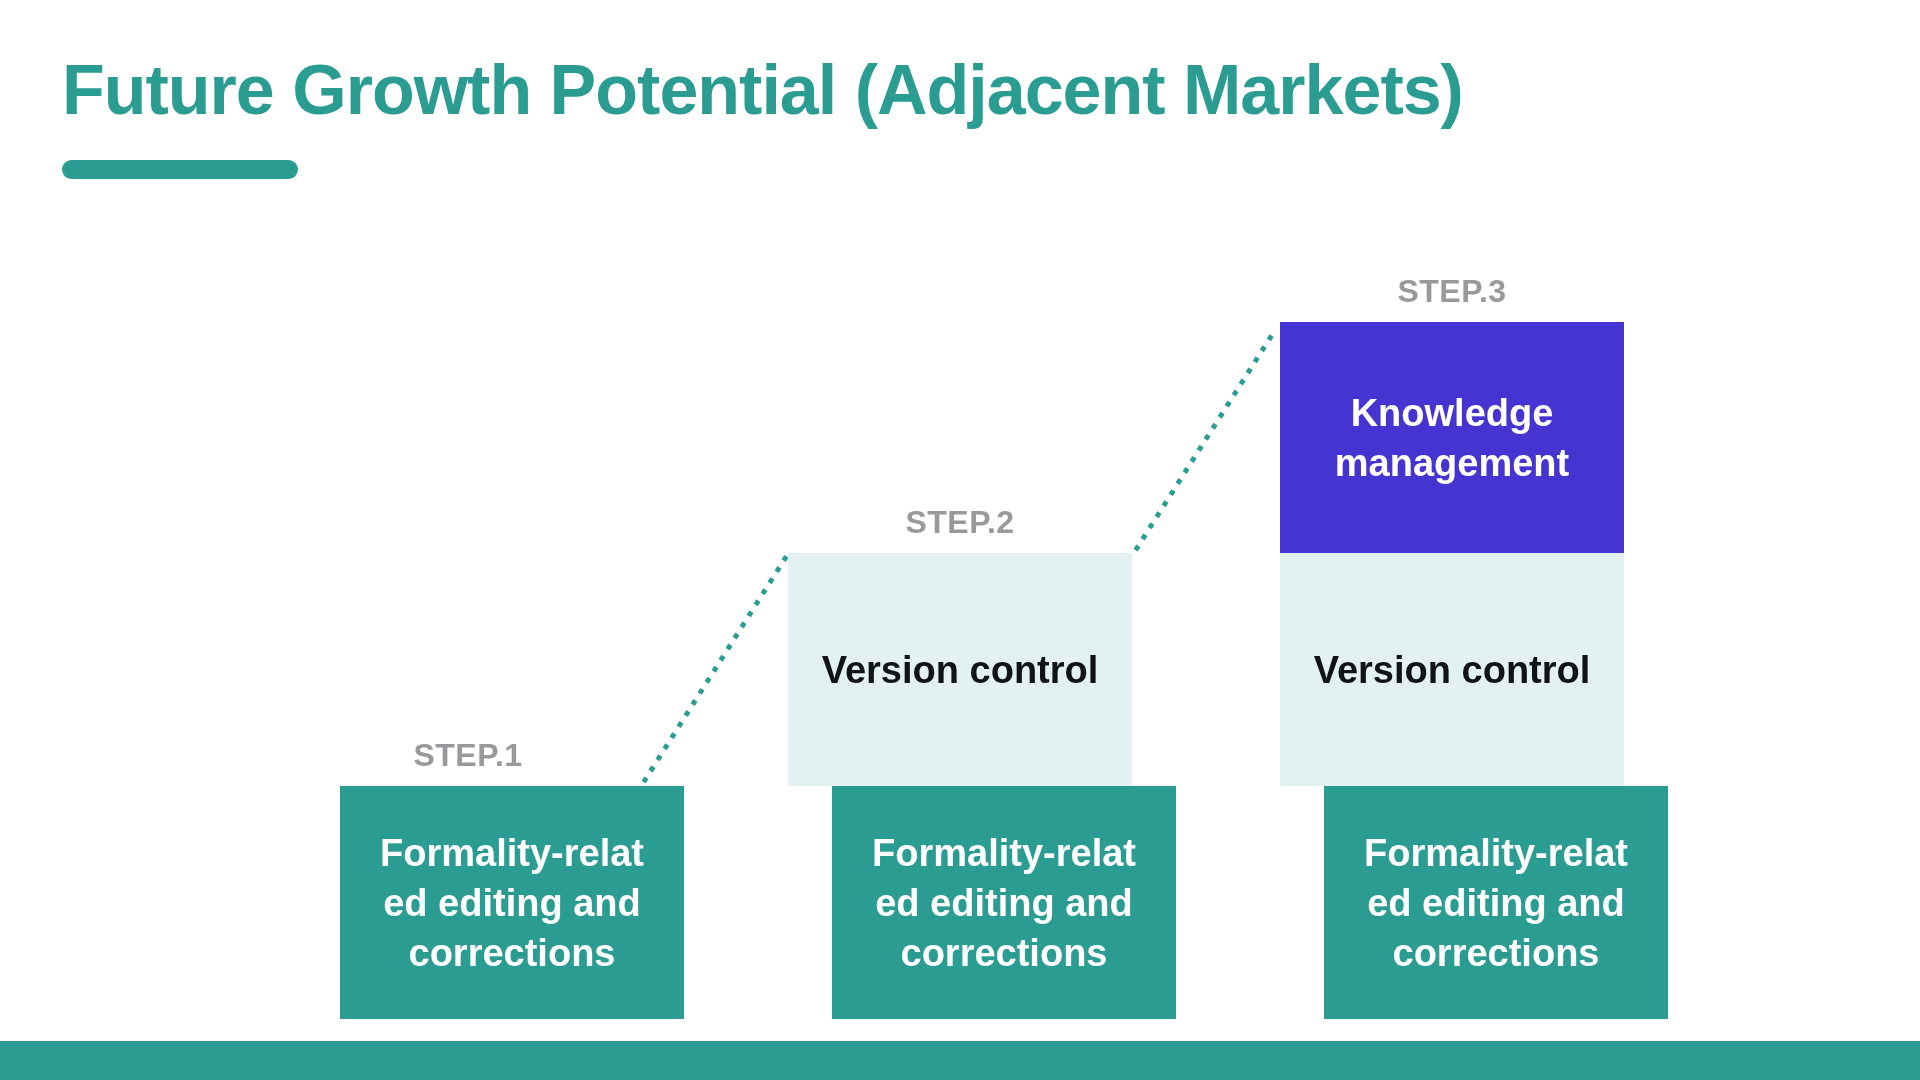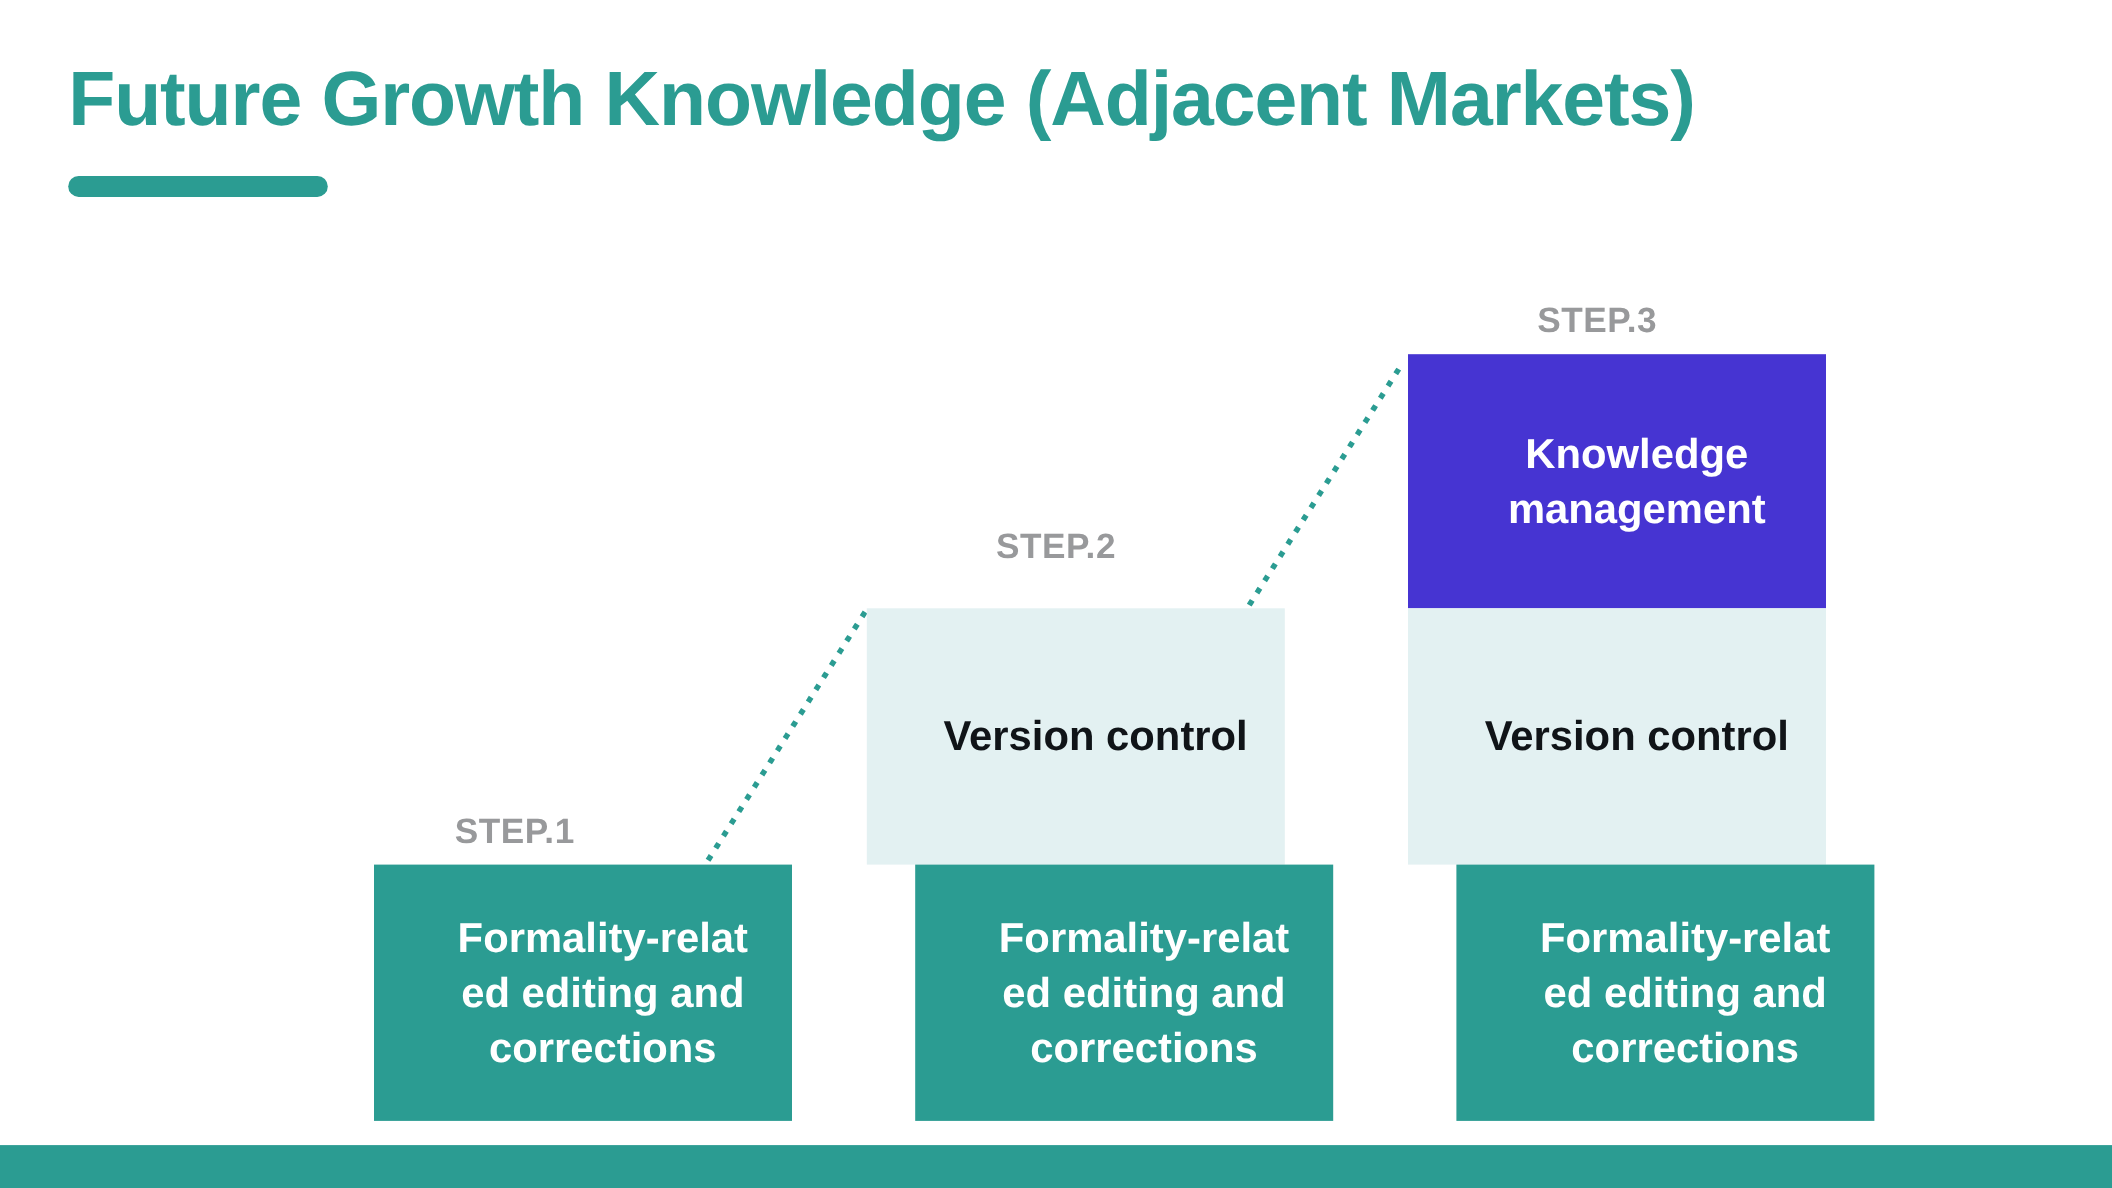--- a/index.html
+++ b/index.html
@@ -39,21 +39,20 @@
     position:absolute;width:344px;
     text-align:center;
     font-size:32px;font-weight:bold;
     letter-spacing:0.5px;
     color:var(--label-gray);
   }
   .seg{
     position:absolute;width:344px;
     display:flex;align-items:center;justify-content:center;
     text-align:center;
-    padding-left:36px;
   }
   .seg-text{
     white-space:pre-line;
     font-size:38px;font-weight:bold;
     line-height:50px;
   }
   .seg-teal{background:var(--teal);color:#ffffff;margin-left:44px;}
   .seg-light{background:var(--light-cyan);color:#101418;}
   .seg-purple{background:var(--purple);color:#ffffff;}
   .overlay{position:absolute;left:0;top:0;}
@@ -68,36 +67,36 @@
     position:absolute;left:0;top:1041px;
     width:1920px;height:39px;
     background:var(--teal);
   }
 </style>
 </head>
 <body>
 
 <div class="slide">
 
-  <div class="title">Future Growth Knowledge (Adjacent Markets)</div>
+  <div class="title">Future Growth Potential (Adjacent Markets)</div>
   <div class="title-underline"></div>
 
   <svg class="overlay" width="1920" height="1080" viewBox="0 0 1920 1080">
     <line class="connector" x1="645" y1="780" x2="786" y2="557"></line>
     <line class="connector" x1="1137" y1="548" x2="1277" y2="327"></line>
   </svg>
 
   <div class="step-label" style="left:296px;top:737px">STEP.1</div>
   <div class="seg seg-teal" style="left:296px;top:786px;height:233px">
     <div class="seg-text">Formality-relat
 ed editing and
 corrections</div>
   </div>
 
-  <div class="step-label" style="left:788px;top:478px">STEP.2</div>
+  <div class="step-label" style="left:788px;top:504px">STEP.2</div>
   <div class="seg seg-light" style="left:788px;top:553px;height:233px">
     <div class="seg-text">Version control</div>
   </div>
   <div class="seg seg-teal" style="left:788px;top:786px;height:233px">
     <div class="seg-text">Formality-relat
 ed editing and
 corrections</div>
   </div>
 
   <div class="step-label" style="left:1280px;top:273px">STEP.3</div>

